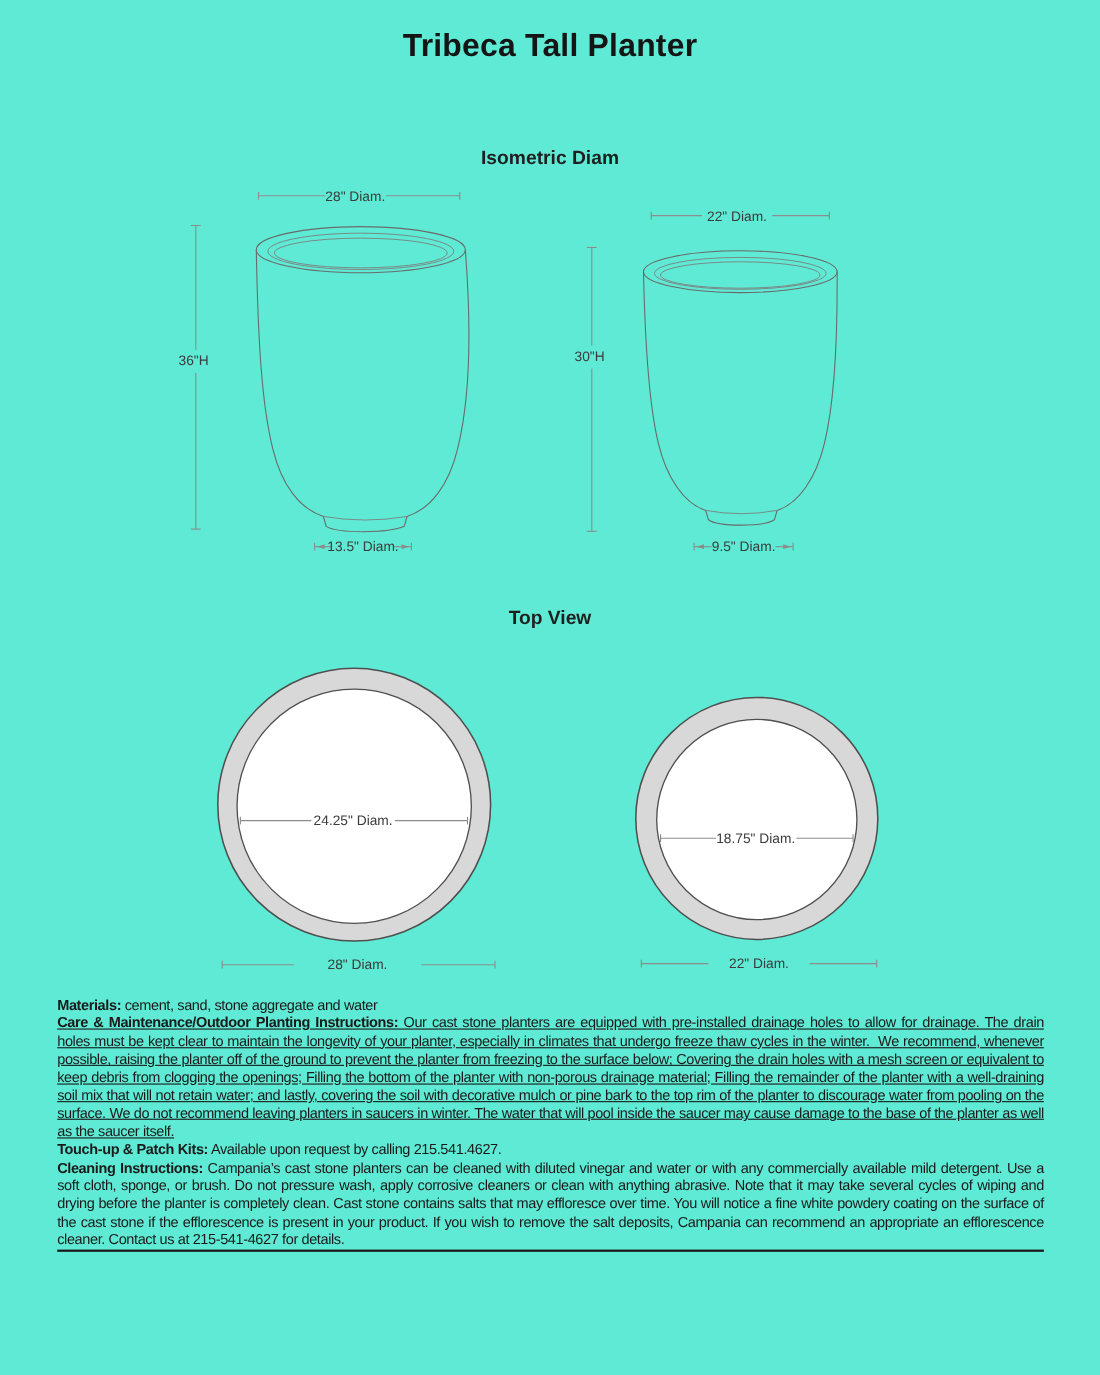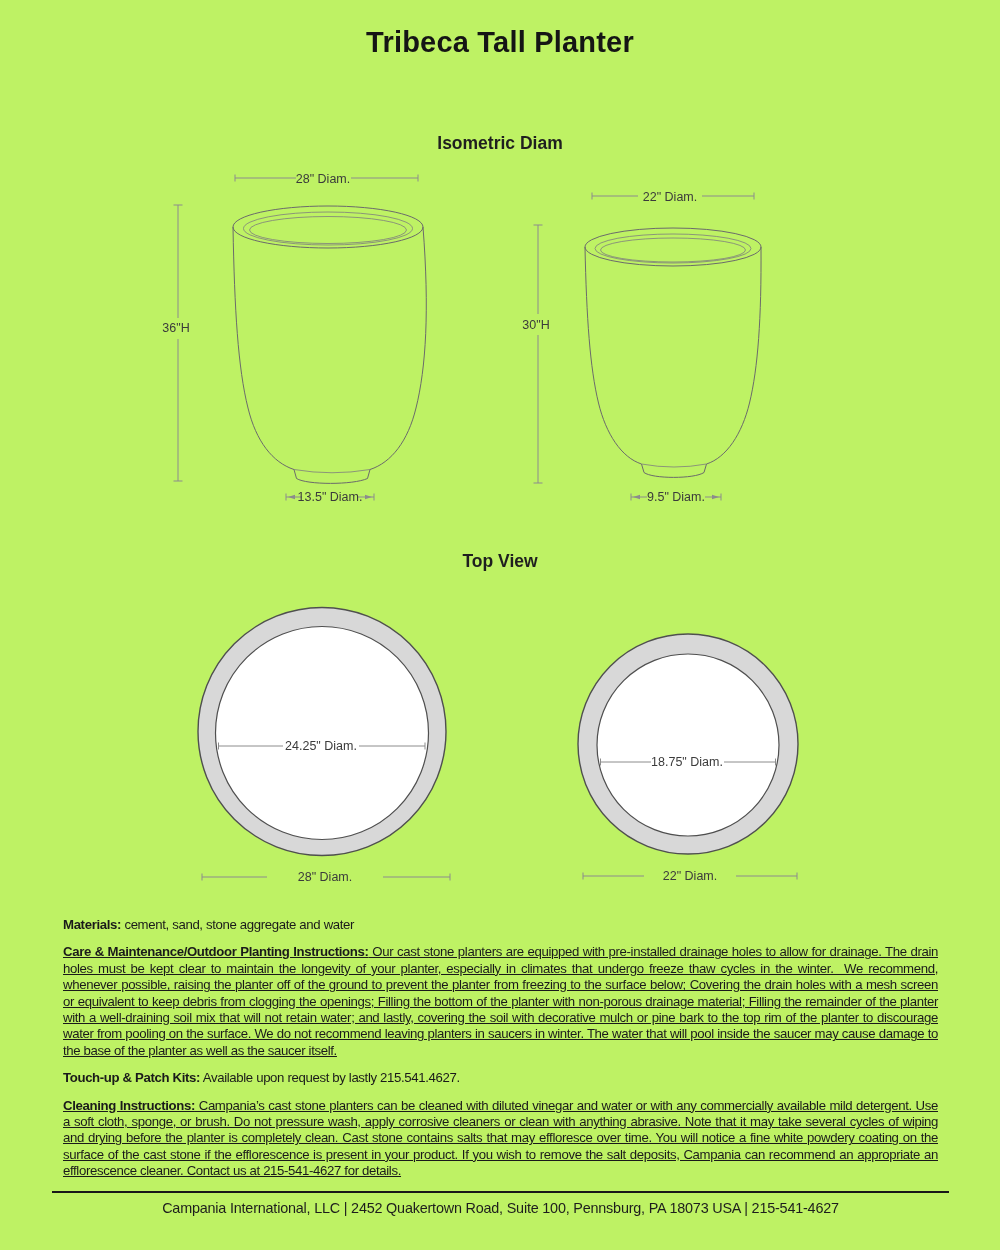--- a/index.html
+++ b/index.html
@@ -1,19 +1,19 @@
 <!DOCTYPE html>
 <html><head>
 <meta charset="utf-8">
 <style>
   html,body{margin:0;padding:0;background:#ffffff;}
   #page{
     position:relative;
     width:1000px;height:1250px;
-    background:#bef264;
+    background:#5eead4;
     font-family:"Liberation Sans", sans-serif;
     color:#1a1a1a;
     overflow:hidden;
   }
   .centered{position:absolute;left:0;width:1000px;text-align:center;}
   #page-title{top:26px;font-size:29px;font-weight:700;letter-spacing:.2px;color:#151515;}
   .section-heading{font-size:17.5px;font-weight:700;color:#1f1f1f;}
   #iso-heading{top:133px;}
   #topview-heading{top:551px;}
 
@@ -23,27 +23,27 @@
   .circ-outer{fill:#d8d8d8;stroke:#4f4f4f;stroke-width:1.4;}
   .circ-inner{fill:#ffffff;stroke:#4f4f4f;stroke-width:1.2;}
   .dim{stroke:#8c8c8c;stroke-width:1;fill:none;}
   .dim-arrow{fill:#8c8c8c;stroke:none;}
   text.dim-label{font-size:12.5px;fill:#3b3b3b;text-anchor:middle;font-family:"Liberation Sans",sans-serif;}
 
   #content-flow{
     position:absolute;top:906px;left:52px;width:897px;
     font-size:13.2px;line-height:16.4px;letter-spacing:-.35px;color:#1a1a1a;
   }
-  #content-flow p{margin:11px;}
+  #content-flow p{margin:0;}
   .para-just{text-align:justify;}
   .lead{font-weight:700;}
   #materials-line{margin-bottom:13px;}
   #care-para{margin-bottom:12px;text-decoration:underline;}
   #touchup-line{margin-bottom:13px;}
-  #cleaning-para{margin-bottom:10px;text-decoration:underline;}
+  #cleaning-para{margin-bottom:10px;}
   #divider-rule{height:2px;background:#181818;margin-bottom:7px;}
   #footer{
     text-align:center;font-size:14.4px;line-height:17.6px;letter-spacing:-.2px;color:#1d1d1d;
   }
   #footer a{color:#4472b4;text-decoration:underline;cursor:pointer;}
 </style>
 </head>
 <body>
 
 <div id="page">
@@ -159,24 +159,23 @@
       <line class="dim" x1="736" y1="876" x2="797" y2="876"></line>
       <text class="dim-label" x="690" y="880">22" Diam.</text>
     </g>
   </svg>
 
   <div id="content-flow">
     <p id="materials-line"><span class="lead">Materials:</span><span> cement, sand, stone aggregate and water</span></p>
 
     <p id="care-para" class="para-just"><span class="lead">Care &amp; Maintenance/Outdoor Planting Instructions:</span><span> Our cast stone planters are equipped with pre-installed drainage holes to allow for drainage. The drain holes must be kept clear to maintain the longevity of your planter, especially in climates that undergo freeze thaw cycles in the winter.&nbsp; We recommend, whenever possible, raising the planter off of the ground to prevent the planter from freezing to the surface below; Covering the drain holes with a mesh screen or equivalent to keep debris from clogging the openings; Filling the bottom of the planter with non-porous drainage material; Filling the remainder of the planter with a well-draining soil mix that will not retain water; and lastly, covering the soil with decorative mulch or pine bark to the top rim of the planter to discourage water from pooling on the surface. We do not recommend leaving planters in saucers in winter. The water that will pool inside the saucer may cause damage to the base of the planter as well as the saucer itself.</span></p>
 
-    <p id="touchup-line"><span class="lead">Touch-up &amp; Patch Kits:</span><span> Available upon request by lastly 215.541.4627.</span></p>
+    <p id="touchup-line"><span class="lead">Touch-up &amp; Patch Kits:</span><span> Available upon request by calling 215.541.4627.</span></p>
 
     <p id="cleaning-para" class="para-just"><span class="lead">Cleaning Instructions:</span><span> Campania’s cast stone planters can be cleaned with diluted vinegar and water or with any commercially available mild detergent. Use a soft cloth, sponge, or brush. Do not pressure wash, apply corrosive cleaners or clean with anything abrasive. Note that it may take several cycles of wiping and drying before the planter is completely clean. Cast stone contains salts that may effloresce over time. You will notice a fine white powdery coating on the surface of the cast stone if the efflorescence is present in your product. If you wish to remove the salt deposits, Campania can recommend an appropriate an efflorescence cleaner. Contact us at 215-541-4627 for details.</span></p>
 
     <div id="divider-rule"></div>
 
     <div id="footer">
-      <div>Campania International, LLC | 2452 Quakertown Road, Suite 100, Pennsburg, PA 18073 USA | 215-541-4627</div>
     </div>
   </div>
 
 </div>
 
 </body></html>

